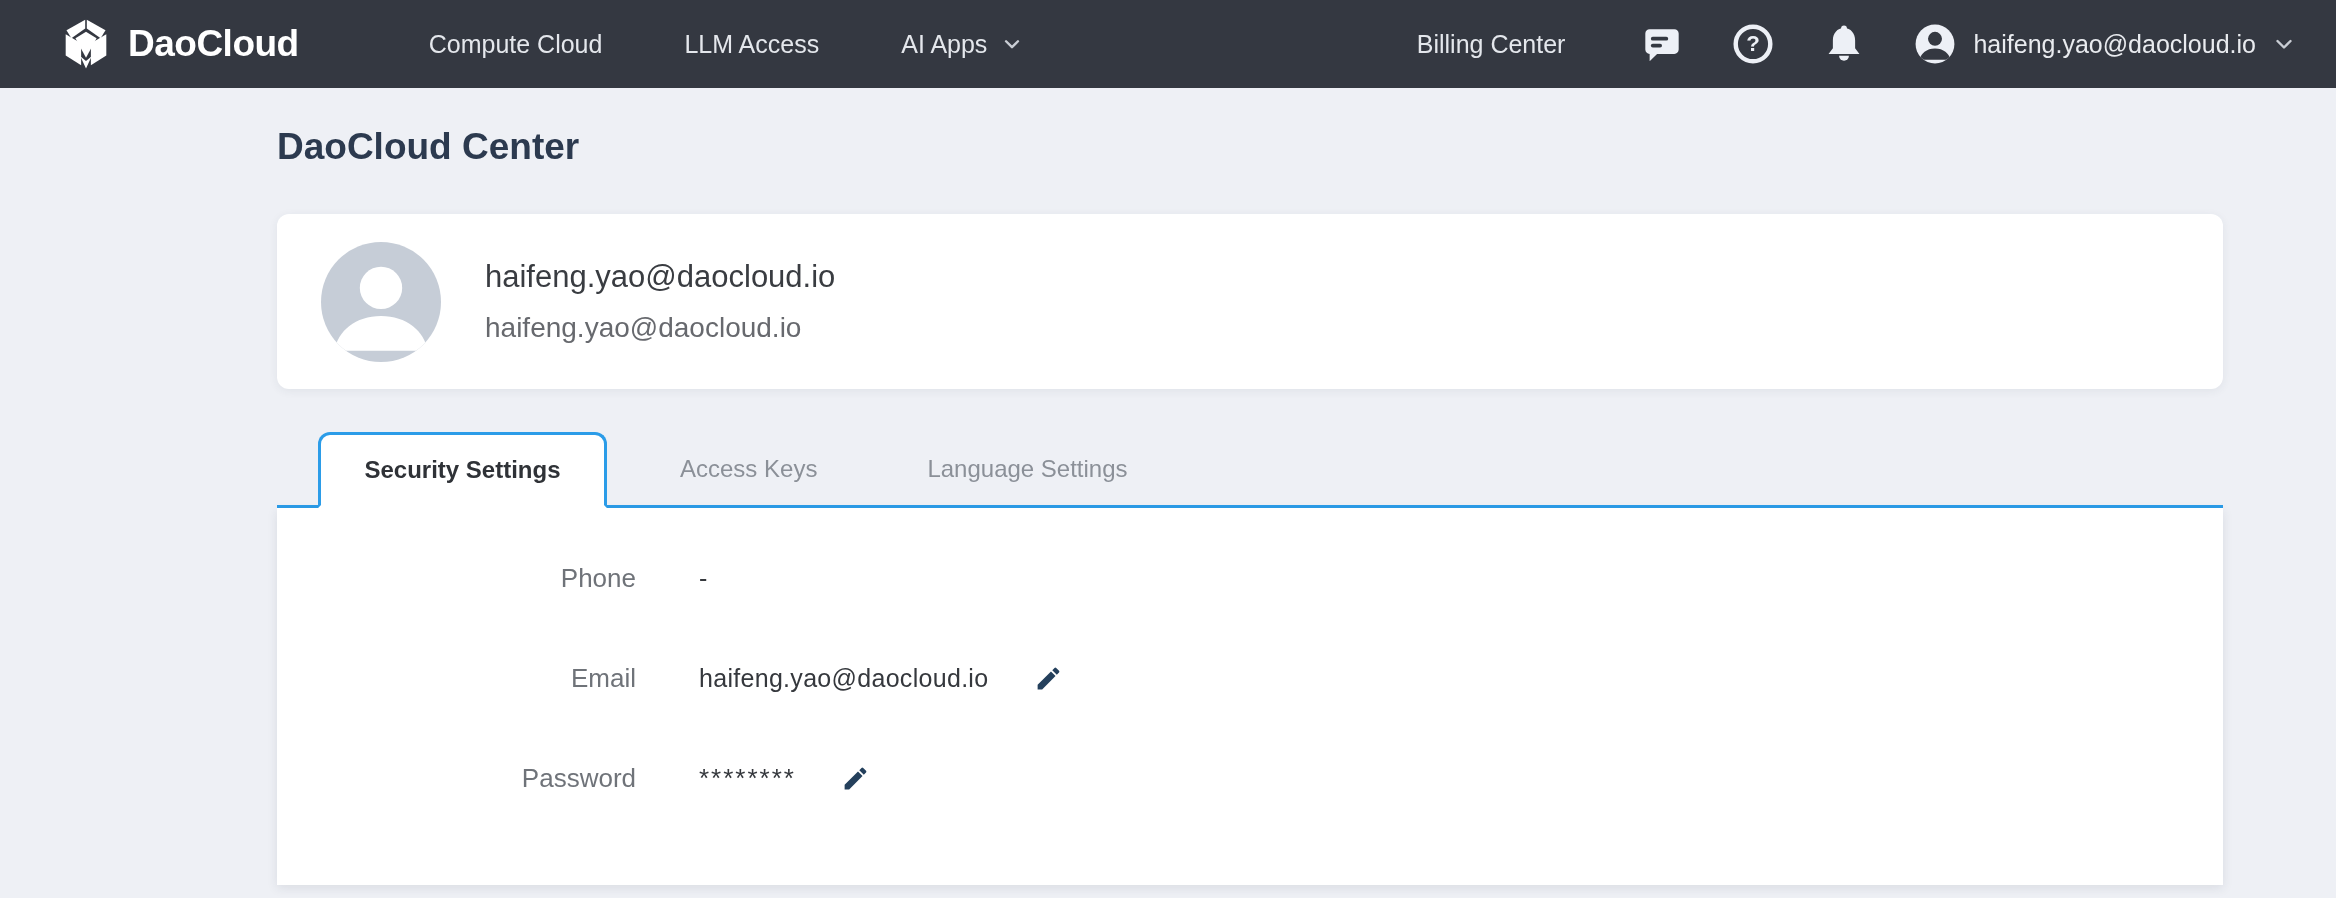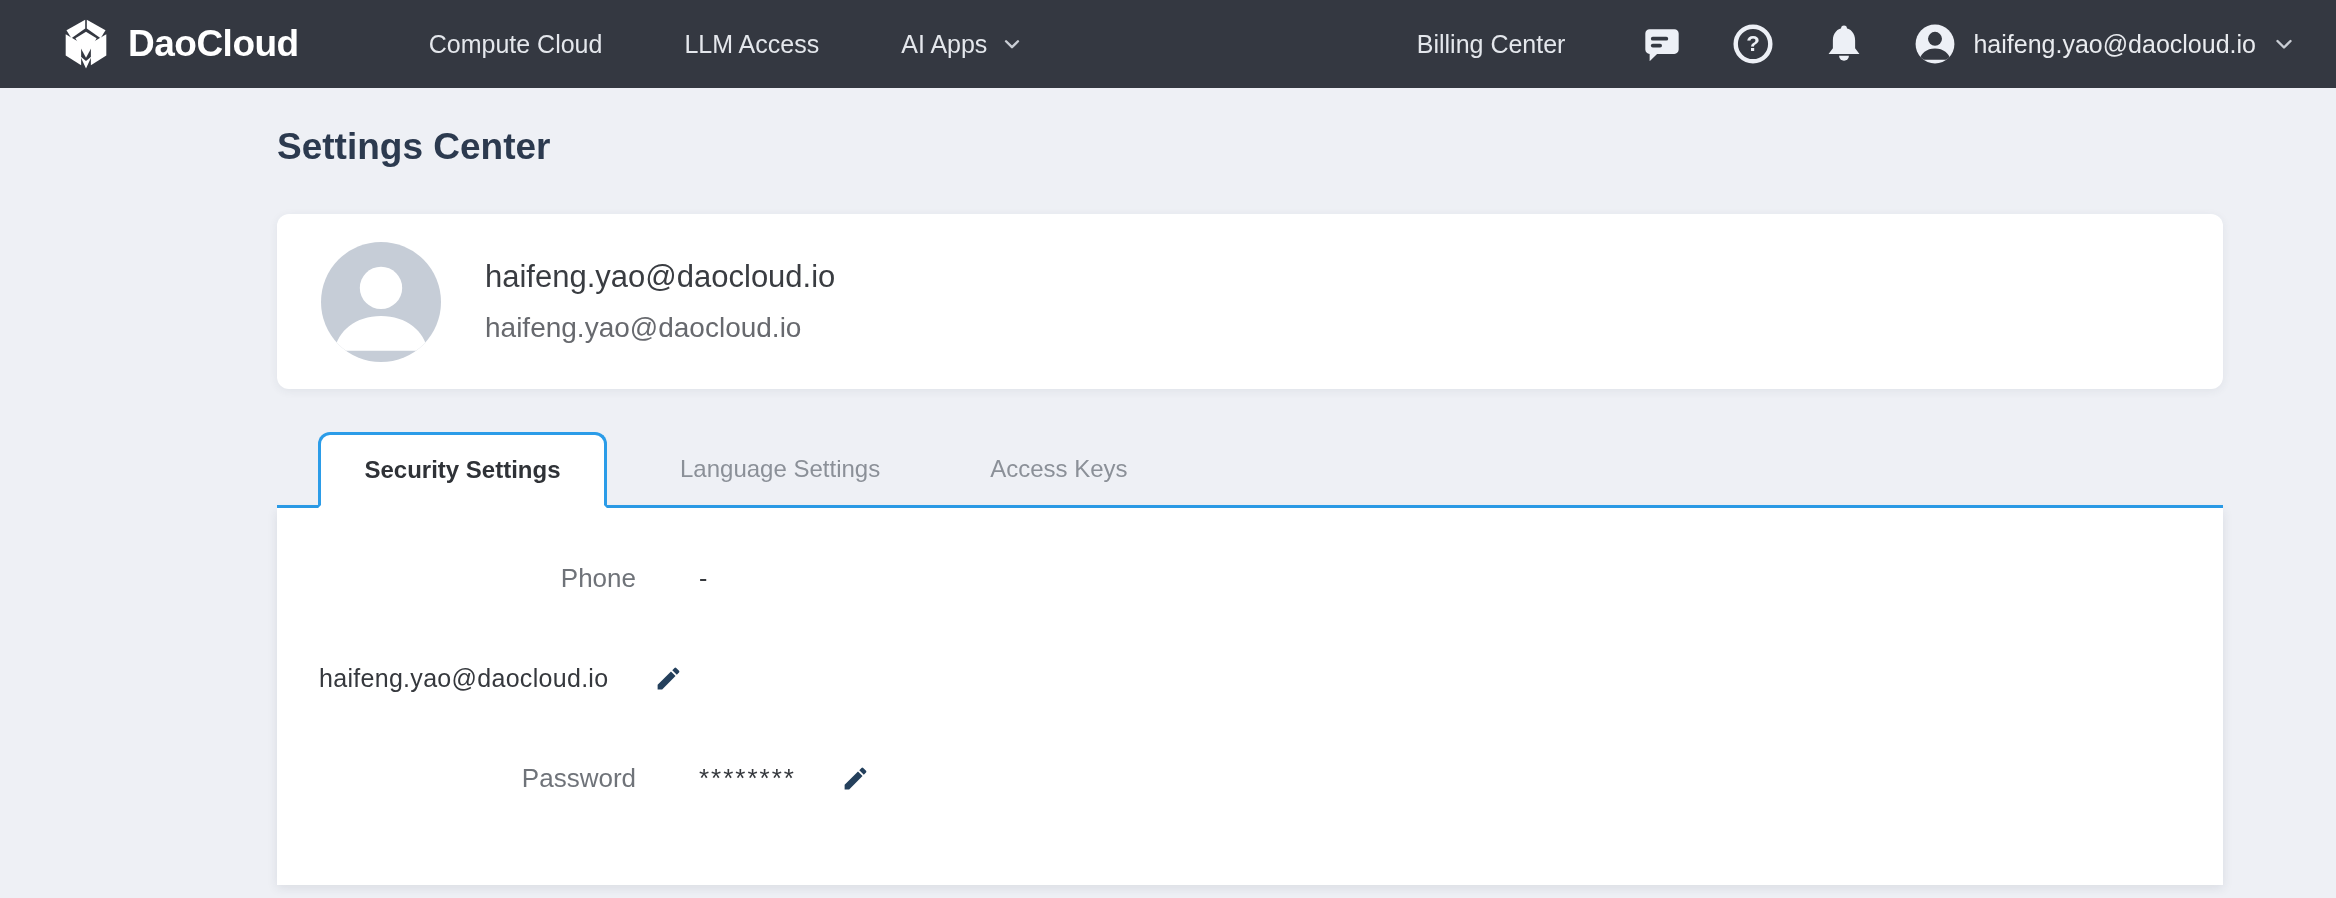--- a/index.html
+++ b/index.html
@@ -271,21 +271,21 @@
         <svg viewBox="0 0 24 24" width="24" height="24">
             <path d="M5.5 9l6.5 6.5L18.5 9" fill="none" stroke="#c9cdd4" stroke-width="2.4" stroke-linecap="round" stroke-linejoin="round"></path>
           </svg>
       </span>
     </div>
   </div>
 </header>
 
 <main class="content">
 
-  <h1 class="page-title">Settings Center</h1>
+  <h1 class="page-title">DaoCloud Center</h1>
 
   <section class="profile-card">
     <span class="avatar-lg">
       <svg viewBox="0 0 34 34" width="120" height="120">
         <defs>
             <clipPath id="cardAvClip">
               <circle cx="17" cy="17" r="17"></circle>
             </clipPath>
           </defs>
         <circle cx="17" cy="17" r="17" fill="#c6cdd7"></circle>
@@ -299,35 +299,36 @@
       <div class="profile-name">haifeng.yao@daocloud.io</div>
       <div class="profile-email">haifeng.yao@daocloud.io</div>
     </div>
   </section>
 
   <div class="tab-bar">
     <div class="tab active">
       <span>Security Settings</span>
     </div>
     <div class="tab inactive">
+      <span>Access Keys</span>
+    </div>
+    <div class="tab inactive">
       <span>Language Settings</span>
-    </div>
-    <div class="tab inactive">
-      <span>Access Keys</span>
     </div>
   </div>
 
   <section class="panel">
 
     <div class="field-row">
       <span class="field-label">Phone</span>
       <span class="field-value">-</span>
     </div>
 
     <div class="field-row">
+      <span class="field-label">Email</span>
       <span class="field-value">haifeng.yao@daocloud.io</span>
       <button class="edit-btn">
         <span style="display:flex">
           <svg viewBox="0 0 24 24" width="29" height="29">
             <path fill="#24405c" d="M3 17.25V21h3.75L17.81 9.94l-3.75-3.75L3 17.25zM20.71 7.04c.39-.39.39-1.02 0-1.41l-2.34-2.34a.9959.9959 0 0 0-1.41 0l-1.83 1.83 3.75 3.75 1.83-1.83z"></path>
           </svg>
         </span>
       </button>
     </div>
 

